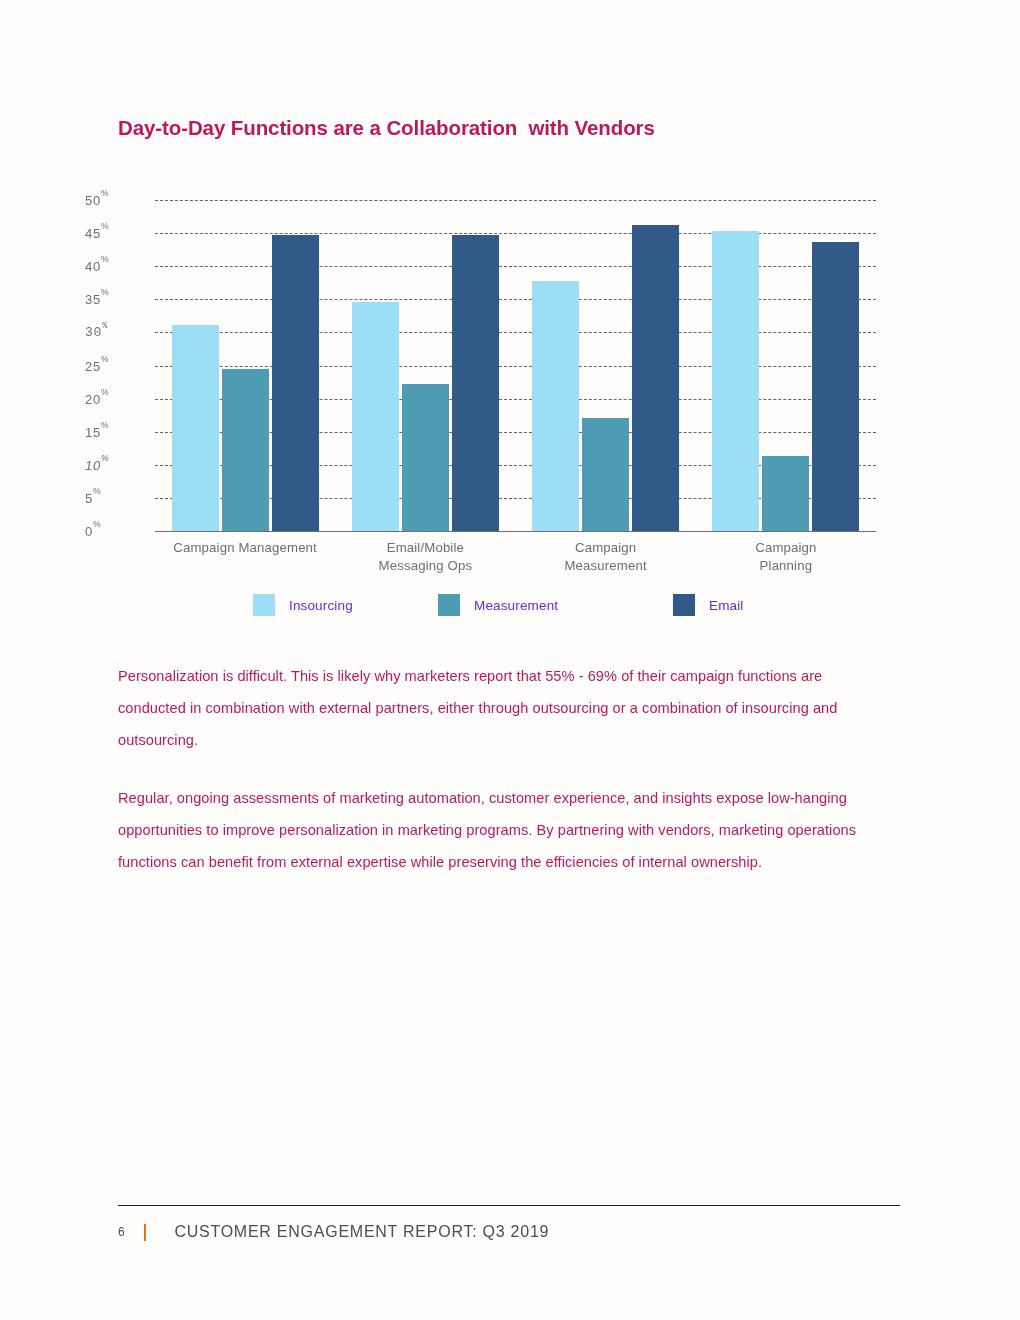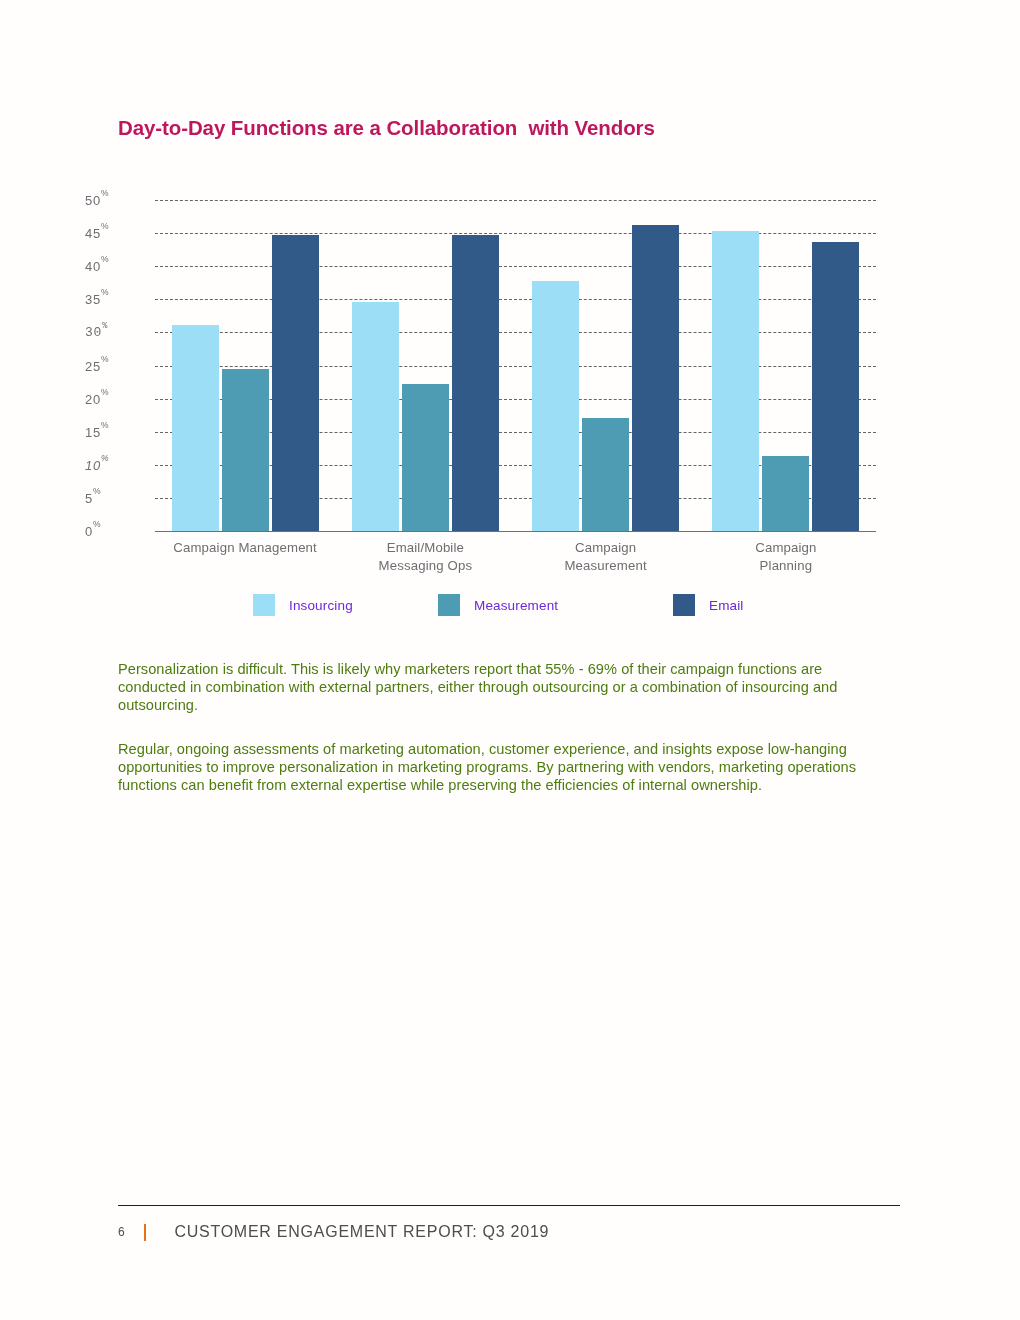--- a/index.html
+++ b/index.html
@@ -134,22 +134,22 @@
   
   .body-copy {
     position: absolute;
     left: 118px;
     top: 660px;
     width: 775px;
   }
   .body-copy p {
     margin: 0 0 26px 0;
     font-size: 14.6px;
-    line-height: 18px;
-    color: #4d7c0f;
+    line-height: 32px;
+    color: #be185d;
     letter-spacing: 0.05px;
   }
 
   
   .footer-rule {
     position: absolute;
     left: 118px;
     top: 1205px;
     width: 782px;
     height: 0;

